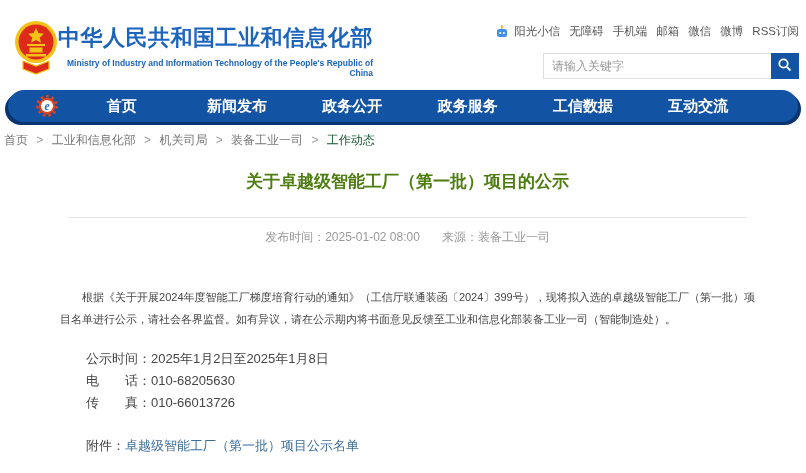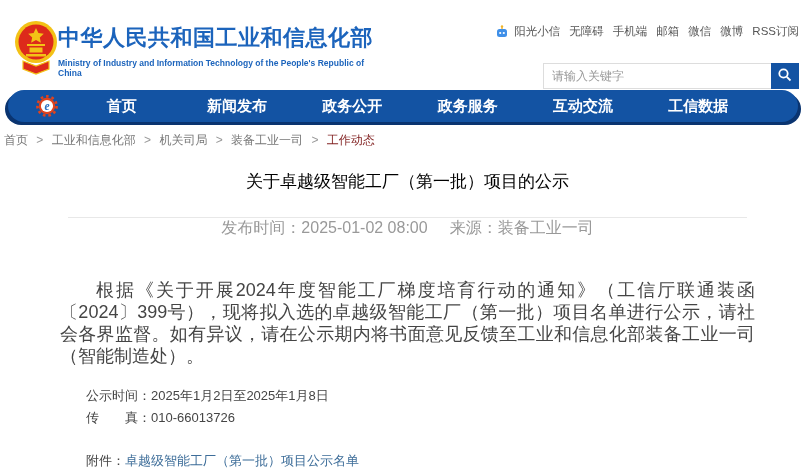--- a/index.html
+++ b/index.html
@@ -5,51 +5,51 @@
   * { margin:0; padding:0; box-sizing:border-box; }
   html,body { width:806px; height:473px; background:#fff; overflow:hidden;
     font-family:"Liberation Sans","DejaVu Sans",sans-serif; }
   .page { position:relative; width:806px; height:473px; }
 
   
   .site-header { position:relative; height:88px; }
   .brand { position:absolute; left:14px; top:20px; display:flex; align-items:center; text-decoration:none; cursor:pointer; }
   .brand-text { }
   .brand-cn { font-size:22px; font-weight:bold; color:#1c64bc; letter-spacing:0.5px; }
-  .brand-en { font-size:8.5px; font-weight:bold; color:#1c64bc; margin-top:5px; width:315px; }
+  .brand-en { font-size:8.5px; font-weight:bold; color:#1c64bc; margin-top:5px; width:315px;text-align:right; }
 
   .header-right { position:absolute; right:7px; top:24px; width:256px; }
   .quick-links { display:flex; align-items:center; justify-content:flex-end; gap:9px; font-size:11.5px; color:#555; }
   .quick-links a { color:#555; text-decoration:none; cursor:pointer; white-space:nowrap; }
   .chatbot-ic { display:inline-flex; margin-right:-4px; }
-  .searchbar { margin-top:24px; display:flex; height:26px; }
+  .searchbar { margin-top:14px; display:flex; height:26px; }
   .searchbar input { flex:1; height:26px; border:1px solid #ddd; border-right:none; padding:0 8px; font-size:12px; color:#333; outline:none; }
   .searchbar input::placeholder { color:#999; }
   .searchbar button { width:28px; height:26px; background:#1353a3; border:none; display:flex; align-items:center; justify-content:center; cursor:pointer; }
 
   
   .main-nav { position:absolute; left:8px; right:8px; top:90px; height:32px; }
   .nav-back { position:absolute; left:-3px; right:-3px; top:3px; bottom:-3px; background:#0a3470; border-radius:18px; }
   .nav-front { position:relative; height:32px; background:#1353a3; border-radius:16px; display:flex; align-items:center; padding:0 42px 0 28px; }
   .nav-logo { display:inline-flex; margin-right:6px; cursor:pointer; }
   .nav-item { flex:1; text-align:center; color:#fff; font-size:15px; font-weight:bold; text-decoration:none; cursor:pointer; white-space:nowrap; }
 
   
   .breadcrumb { position:absolute; left:4px; top:132px; font-size:12px; color:#777; }
   .breadcrumb a { color:#777; text-decoration:none; cursor:pointer; }
   .breadcrumb .sep { margin:0 5px; color:#999; }
-  .breadcrumb .current { color:#7f1d1d; }
+  .breadcrumb .current { color:#14532d; }
 
   
   .article { position:absolute; left:60px; top:162px; width:695px; }
-  .article h1 { text-align:center; font-size:17px; font-weight:normal; color:#000000; margin-top:8px; }
+  .article h1 { text-align:center; font-size:17px; font-weight:bold; color:#4d7c0f; margin-top:8px; }
   .divider { border-top:1px solid #e8e8e8; margin:24px 8px 0 8px; }
-  .meta { text-align:center; font-size:16px; color:#999; }
+  .meta { text-align:center; font-size:12px; color:#999; margin-top:11px; }
   .meta .src-label { margin-left:22px; }
-  .body-para { margin-top:40px; font-size:18px; color:#454545; line-height:22px; text-indent:2em; text-align:justify; }
+  .body-para { margin-top:40px; font-size:11px; color:#454545; line-height:22px; text-indent:2em; text-align:justify; }
   .info-line { font-size:13px; color:#454545; line-height:22px; text-indent:2em; }
   .info-block { margin-top:18px; }
   .attachment { margin-top:23px; font-size:13px; color:#454545; text-indent:2em; }
   .attachment a { color:#3d6d99; text-decoration:none; cursor:pointer; }
 </style>
 </head>
 <body>
 
 <div class="page">
 
@@ -113,22 +113,22 @@
           <circle cx="11" cy="11" r="9.6" fill="none" stroke="#e2431c" stroke-width="2.6" stroke-dasharray="2.6 2.9"></circle>
           <circle cx="11" cy="11" r="8.2" fill="#e2431c"></circle>
           <circle cx="11" cy="11" r="6.1" fill="#fff"></circle>
           <text x="11" y="15.2" font-size="11.5" font-weight="bold" font-style="italic" fill="#2a6fc0" text-anchor="middle" font-family="Liberation Serif, serif">e</text>
         </svg>
       </span>
       <a class="nav-item">首页</a>
       <a class="nav-item">新闻发布</a>
       <a class="nav-item">政务公开</a>
       <a class="nav-item">政务服务</a>
+      <a class="nav-item">工信数据</a>
       <a class="nav-item">互动交流</a>
-      <a class="nav-item">工信数据</a>
     </div>
   </nav>
 
   <div class="breadcrumb">
     <a>首页</a>
     <span class="sep">&gt;</span>
     <a>工业和信息化部</a>
     <span class="sep">&gt;</span>
     <a>机关司局</a>
     <span class="sep">&gt;</span>
@@ -145,20 +145,23 @@
       <span>发布时间：</span><span>2025-01-02 08:00</span><span class="src-label">来源：</span><span>装备工业一司</span>
     </div>
 
     <p class="body-para">根据《关于开展2024年度智能工厂梯度培育行动的通知》（工信厅联通装函〔2024〕399号），现将拟入选的卓越级智能工厂（第一批）项目名单进行公示，请社会各界监督。如有异议，请在公示期内将书面意见反馈至工业和信息化部装备工业一司（智能制造处）。</p>
 
     <div class="info-block">
       <div class="info-line">
         <span>公示时间：</span><span>2025年1月2日至2025年1月8日</span>
       </div>
       <div class="info-line">
+        <span>电　　话：</span><span>010-68205630</span>
+      </div>
+      <div class="info-line">
         <span>传　　真：</span><span>010-66013726</span>
       </div>
     </div>
 
     <div class="attachment">
       <span>附件：</span><a>卓越级智能工厂（第一批）项目公示名单</a>
     </div>
 
   </main>
 

